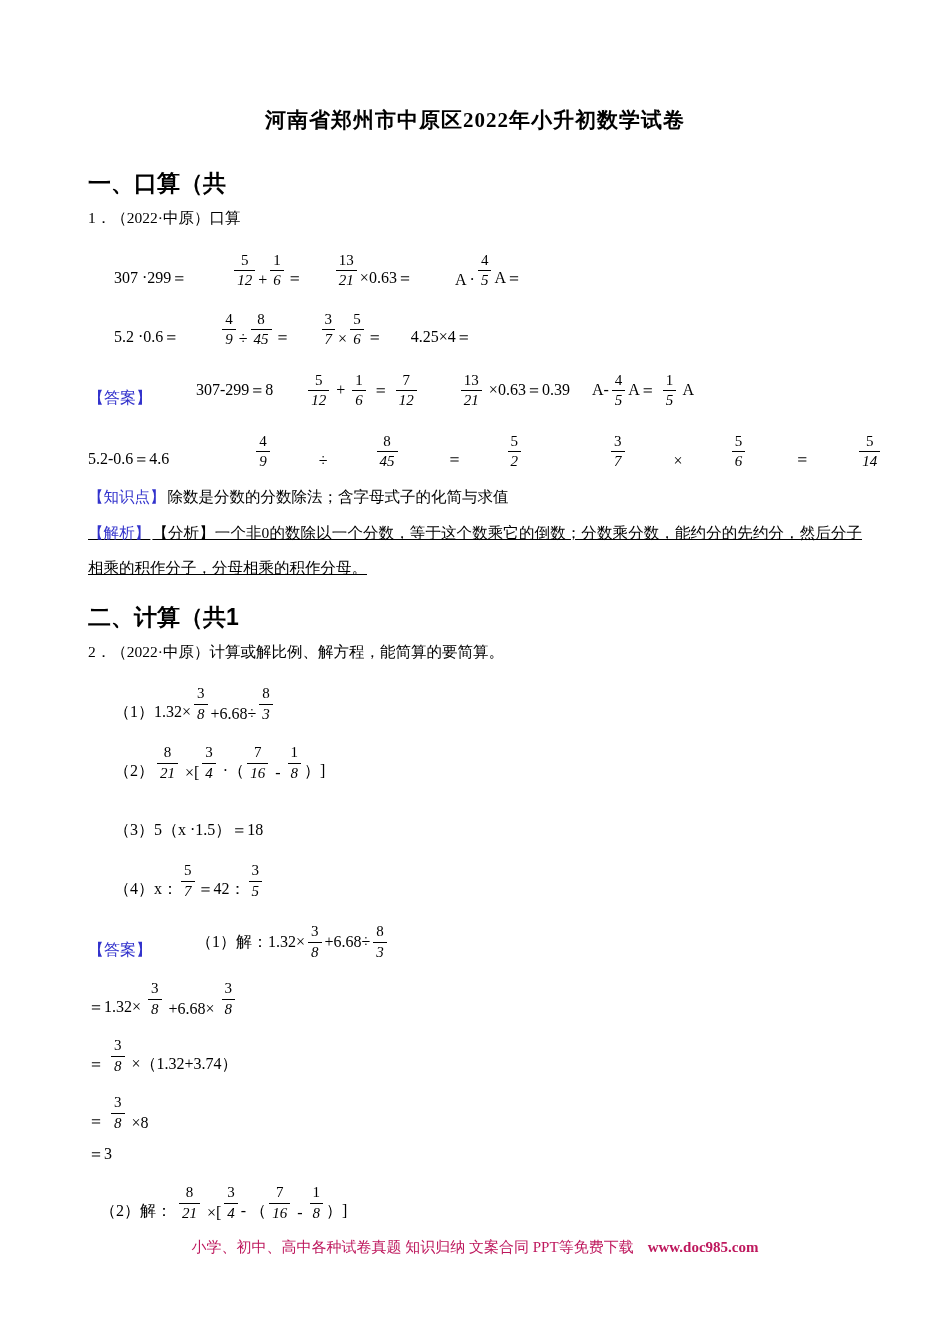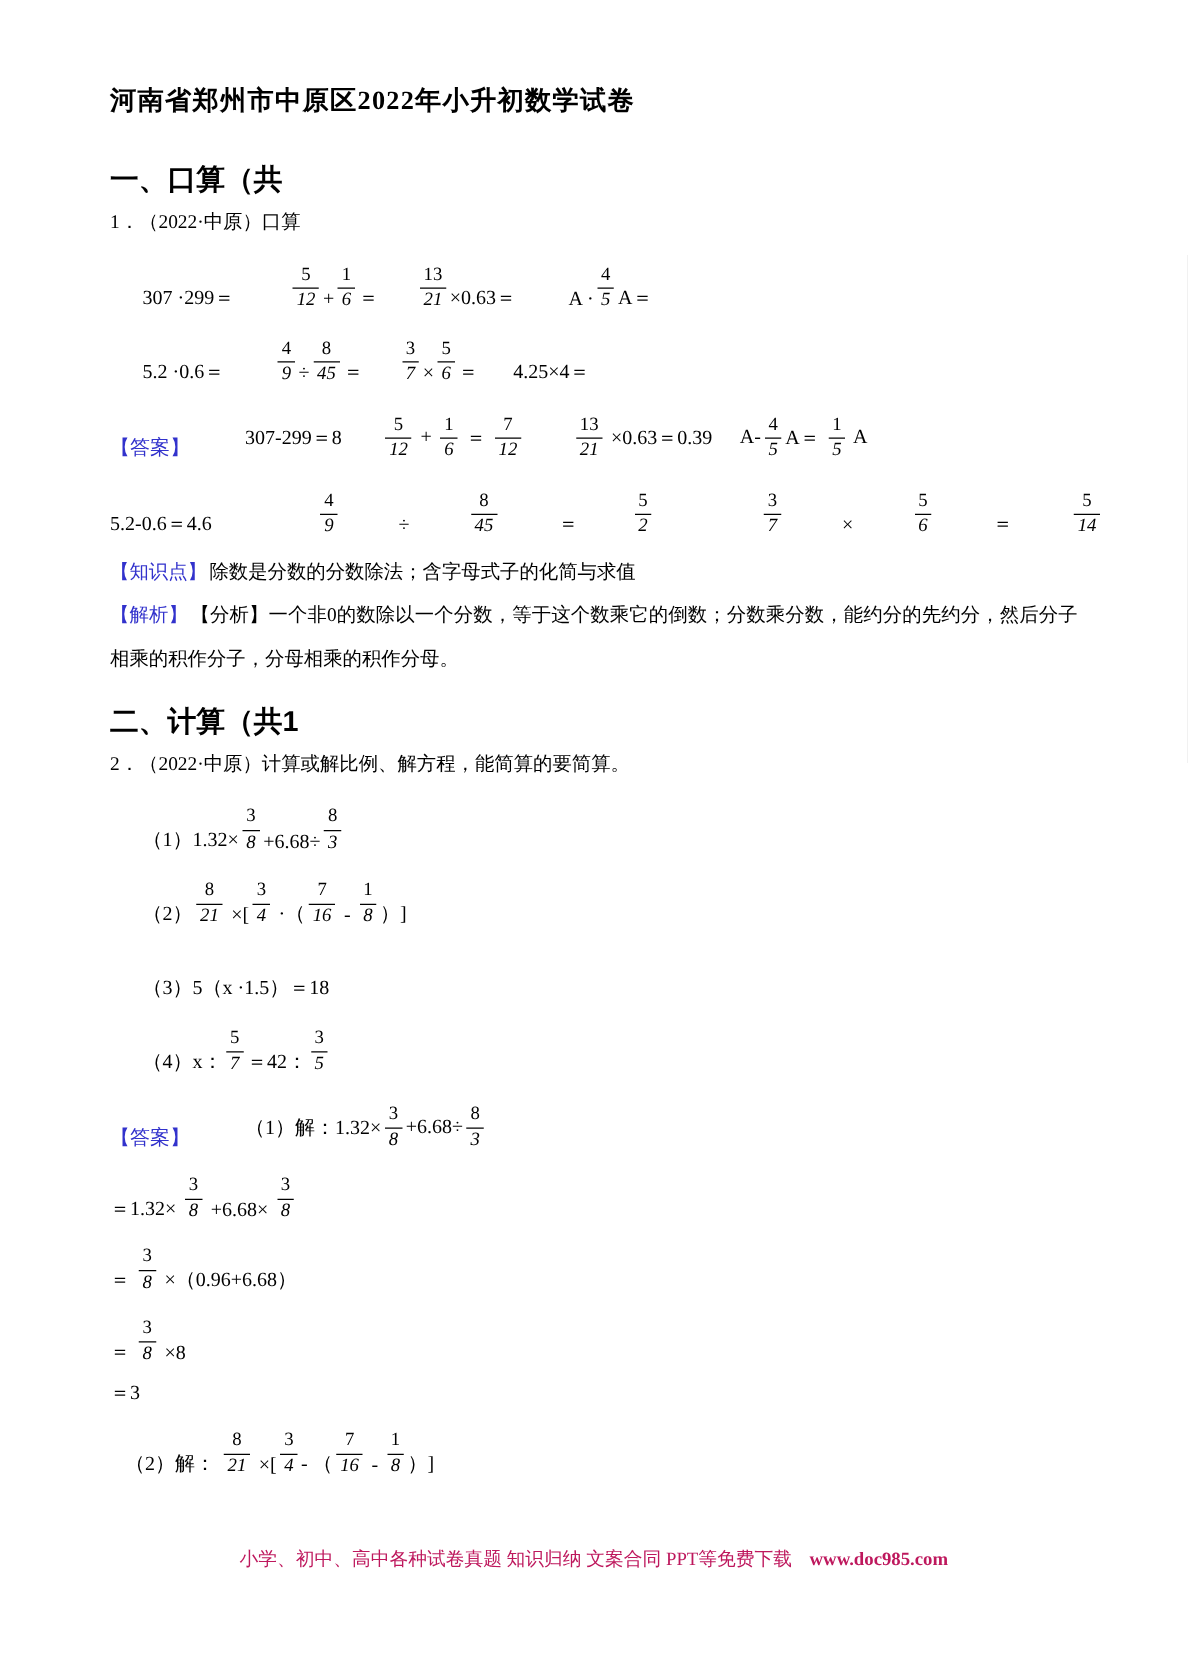--- a/index.html
+++ b/index.html
@@ -8,21 +8,22 @@
     width:950px;height:1344px;
     background:#ffffff;
     margin:0 auto;
     box-sizing:border-box;
     padding:0 88px;
     overflow:hidden;
     font-family:"Liberation Serif", serif;
     color:#000;
   }
   .title{
-    margin-top:66px;
+    margin-top:106px;
+    text-align:center;
     font-weight:bold;
     font-size:21px;
     letter-spacing:1px;
   }
   .sec-heading{
     margin-top:34px;
     font-family:"Liberation Sans", sans-serif;
     font-weight:bold;
     font-size:23px;
   }
@@ -44,20 +45,21 @@
   .qrow{margin-top:17px;min-height:42px;}
   .arow{margin-top:19px;min-height:42px;gap:42px;}
   .step{margin-top:15px;min-height:42px;}
   .step-plain{margin-top:11px;min-height:22px;}
   .kline{margin-top:17px;font-size:15.5px;}
   .para{
     margin-top:8px;
     font-size:15.5px;
     line-height:2.25;
     text-align:justify;
+    text-decoration:underline;
   }
   .blue{color:#3232cc;}
   .label{margin-right:2px;}
   .frac{
     display:inline-block;
     vertical-align:middle;
     text-align:center;
     margin:0 3px;
     font-size:15px;
     line-height:1.15;
@@ -108,21 +110,21 @@
   <div class="math-line indent qrow"><span class="mt">（1）1.32×</span><span class="frac"><span class="num">3</span><span class="den">8</span></span><span class="mt">+6.68÷</span><span class="frac"><span class="num">8</span><span class="den">3</span></span></div>
   <div class="math-line indent qrow"><span class="mt">（2）</span><span class="frac"><span class="num">8</span><span class="den">21</span></span><span class="mt"> ×[</span><span class="frac"><span class="num">3</span><span class="den">4</span></span><span class="mt"> ·（</span><span class="frac"><span class="num">7</span><span class="den">16</span></span><span class="mt"> - </span><span class="frac"><span class="num">1</span><span class="den">8</span></span><span class="mt">）]</span></div>
   <div class="math-line indent qrow"><span class="mt">（3）5（x ·1.5）＝18</span></div>
   <div class="math-line indent qrow"><span class="mt">（4）x：</span><span class="frac"><span class="num">5</span><span class="den">7</span></span><span class="mt">＝42：</span><span class="frac"><span class="num">3</span><span class="den">5</span></span></div>
 
   <div class="math-line arow">
     <span class="blue label">【答案】</span>
     <span class="mrow"><span class="mt">（1）解：1.32×</span><span class="frac"><span class="num">3</span><span class="den">8</span></span><span class="mt">+6.68÷</span><span class="frac"><span class="num">8</span><span class="den">3</span></span></span>
   </div>
   <div class="math-line step"><span class="mt">＝1.32× </span><span class="frac"><span class="num">3</span><span class="den">8</span></span><span class="mt"> +6.68× </span><span class="frac"><span class="num">3</span><span class="den">8</span></span></div>
-  <div class="math-line step"><span class="mt">＝ </span><span class="frac"><span class="num">3</span><span class="den">8</span></span><span class="mt"> ×（0.96+6.68）</span></div>
+  <div class="math-line step"><span class="mt">＝ </span><span class="frac"><span class="num">3</span><span class="den">8</span></span><span class="mt"> ×（1.32+3.74）</span></div>
   <div class="math-line step"><span class="mt">＝ </span><span class="frac"><span class="num">3</span><span class="den">8</span></span><span class="mt"> ×8</span></div>
   <div class="math-line step-plain"><span class="mt">＝3</span></div>
   <div class="math-line step indent-sm"><span class="mt">（2）解： </span><span class="frac"><span class="num">8</span><span class="den">21</span></span><span class="mt"> ×[</span><span class="frac"><span class="num">3</span><span class="den">4</span></span><span class="mt">- （</span><span class="frac"><span class="num">7</span><span class="den">16</span></span><span class="mt"> - </span><span class="frac"><span class="num">1</span><span class="den">8</span></span><span class="mt">）]</span></div>
 
   <div class="footer">
     <span>小学、初中、高中各种试卷真题  知识归纳  文案合同  PPT等免费下载</span><span class="site">www.doc985.com</span>
   </div>
 
 </div>
 

